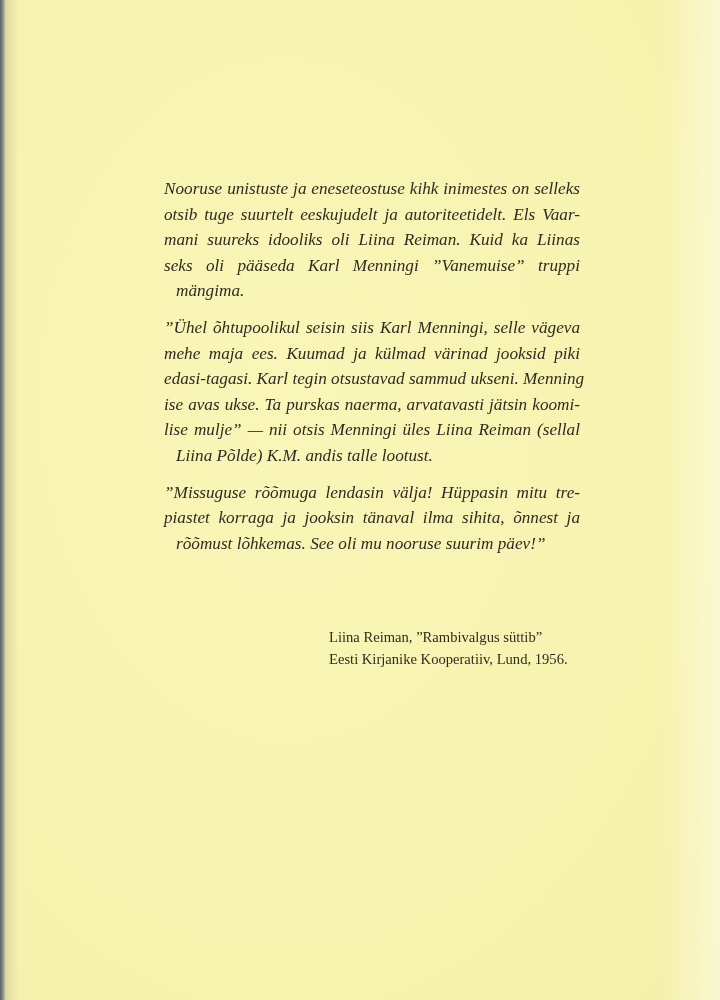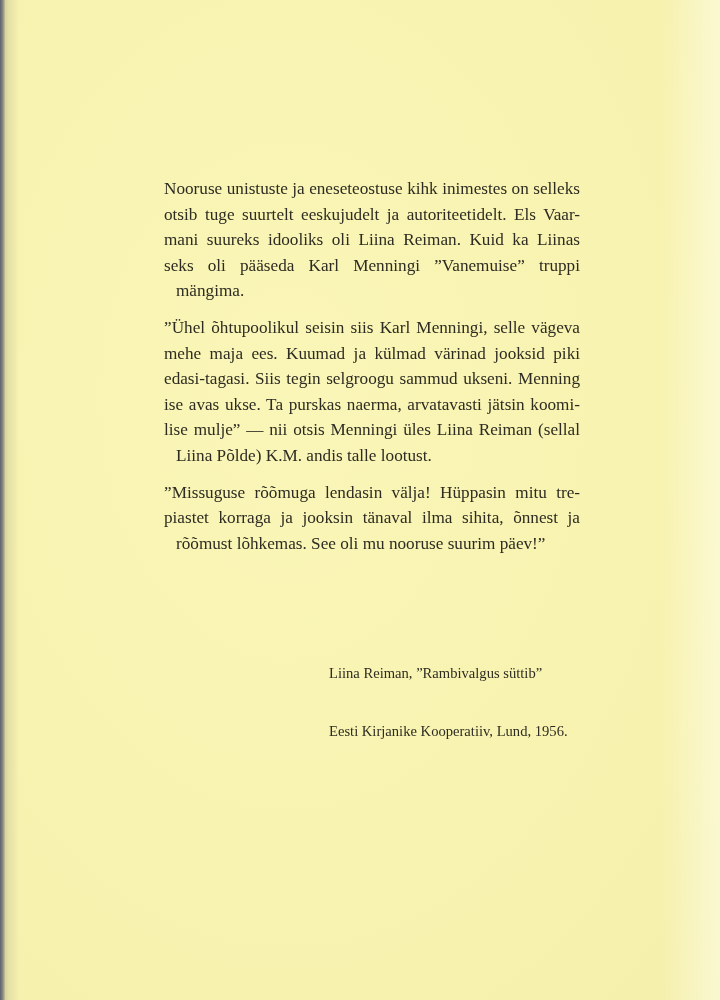--- a/index.html
+++ b/index.html
@@ -35,20 +35,21 @@
     }
     .text-block {
       position: absolute;
       left: 164px;
       top: 176px;
       width: 416px;
       font-family: "Liberation Serif", "DejaVu Serif", serif;
       color: #2e2c22;
     }
     .para {
+      font-style: italic;
       font-size: 17.2px;
       line-height: 25.6px;
       text-align: justify;
       margin: 0 0 11px 0;
     }
     .line {
       display: block;
       text-align: justify;
       text-align-last: justify;
       white-space: nowrap;
@@ -59,41 +60,41 @@
     }
     .citation {
       position: absolute;
       left: 329px;
       top: 626px;
       font-family: "Liberation Serif", "DejaVu Serif", serif;
       font-size: 14.6px;
       line-height: 22px;
       color: #2e2c22;
     }
-    .citation div { white-space: nowrap; margin-top: 36px; }
+    .citation div { white-space: nowrap; }
   </style>
 </head>
 <body>
 
 <div class="page">
   <div class="spine-edge"></div>
   <div class="spine-crease"></div>
 
   <div class="text-block">
     <p class="para">
       <span class="line">Nooruse unistuste ja eneseteostuse kihk inimestes on selleks</span>
       <span class="line">otsib tuge suurtelt eeskujudelt ja autoriteetidelt. Els Vaar-</span>
       <span class="line">mani suureks idooliks oli Liina Reiman. Kuid ka Liinas</span>
       <span class="line">seks oli pääseda Karl Menningi ”Vanemuise” truppi</span>
       <span class="line last">mängima.</span>
     </p>
     <p class="para">
       <span class="line">”Ühel õhtupoolikul seisin siis Karl Menningi, selle vägeva</span>
       <span class="line">mehe maja ees. Kuumad ja külmad värinad jooksid piki</span>
-      <span class="line">edasi-tagasi. Siis tegin selgroogu sammud ukseni. Menning</span>
+      <span class="line">edasi-tagasi. Karl tegin otsustavad sammud ukseni. Menning</span>
       <span class="line">ise avas ukse. Ta purskas naerma, arvatavasti jätsin koomi-</span>
       <span class="line">lise mulje” — nii otsis Menningi üles Liina Reiman (sellal</span>
       <span class="line last">Liina Põlde) K.M. andis talle lootust.</span>
     </p>
     <p class="para">
       <span class="line">”Missuguse rõõmuga lendasin välja! Hüppasin mitu tre-</span>
       <span class="line">piastet korraga ja jooksin tänaval ilma sihita, õnnest ja</span>
       <span class="line last">rõõmust lõhkemas. See oli mu nooruse suurim päev!”</span>
     </p>
   </div>

